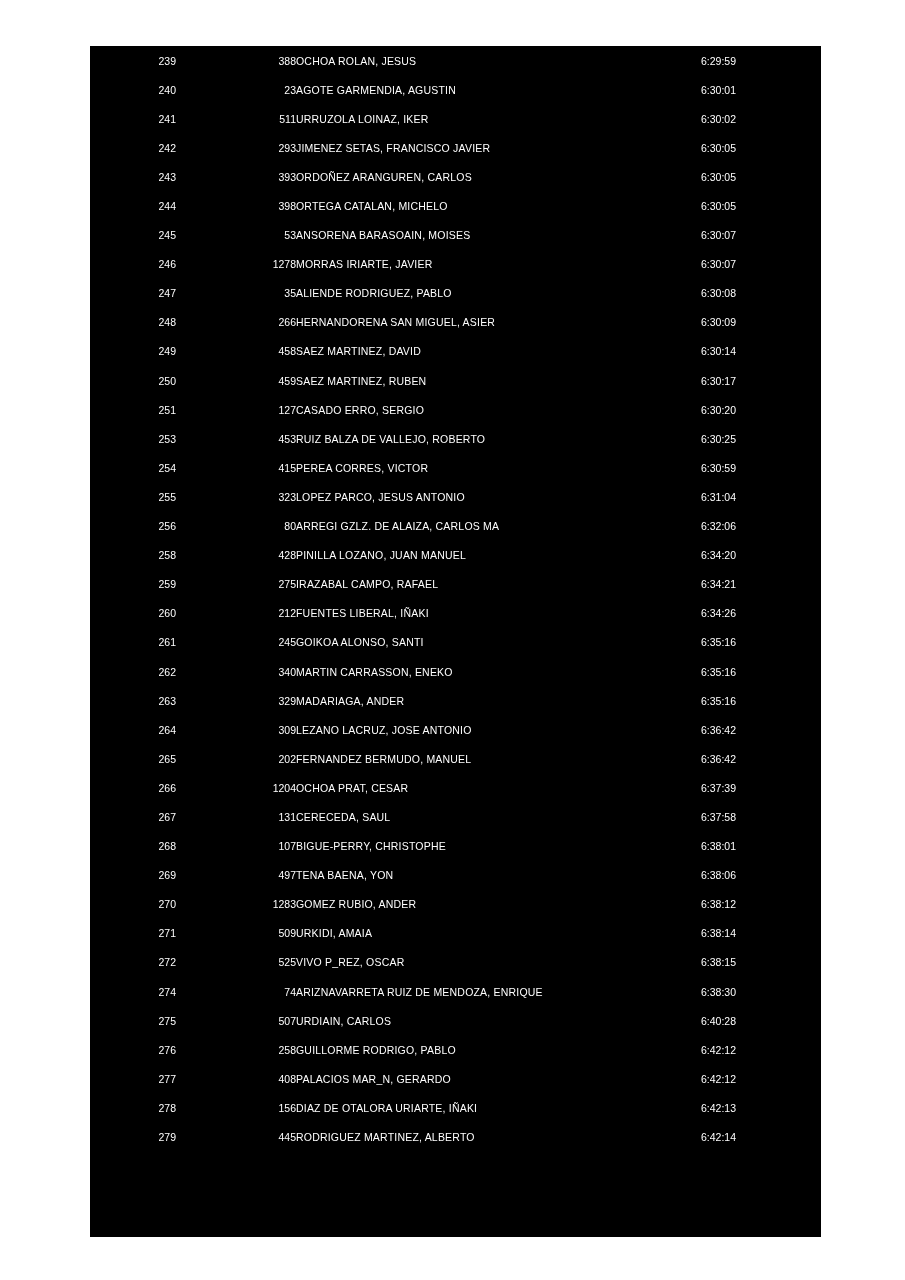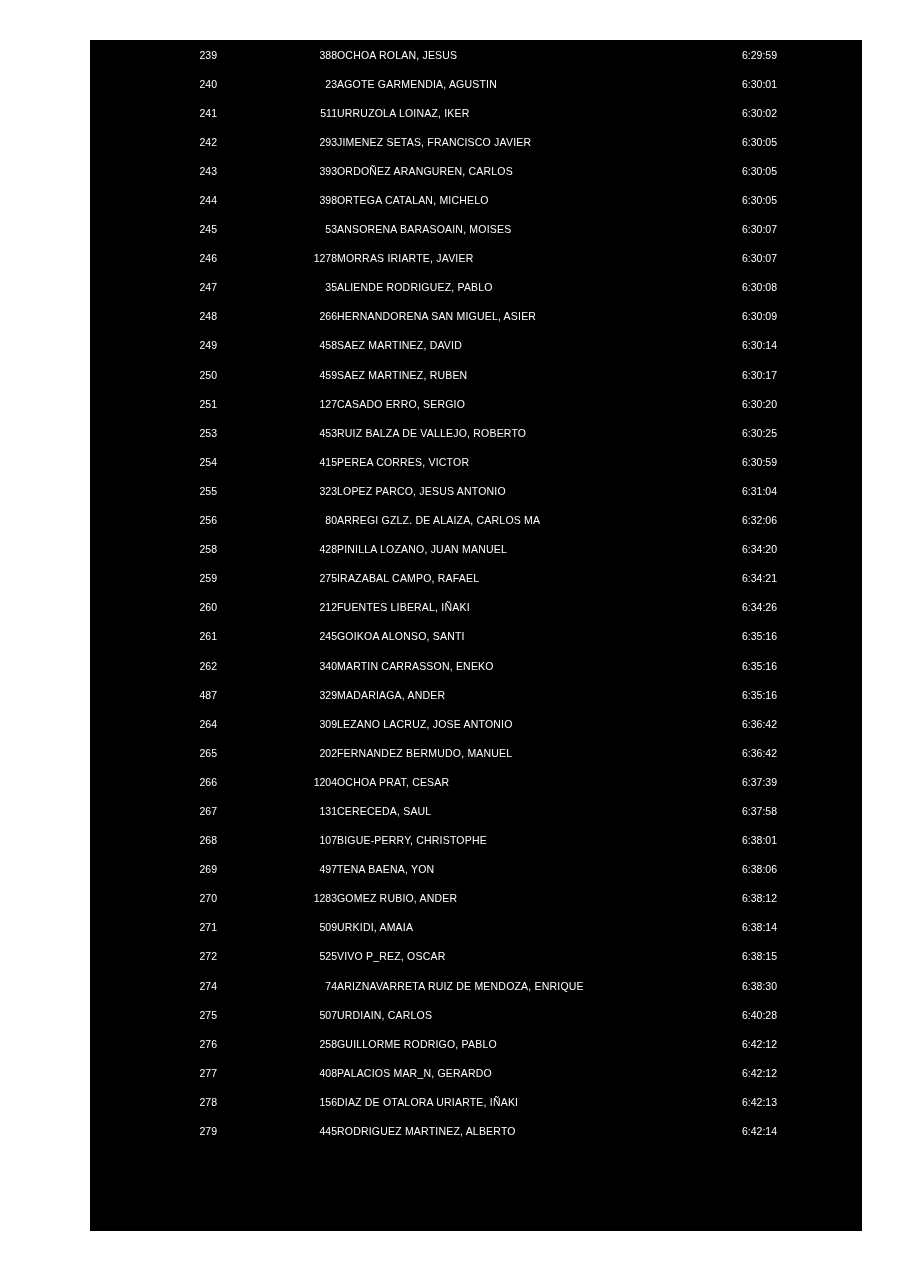--- a/index.html
+++ b/index.html
@@ -14,26 +14,25 @@
   }
   #page {
     position: relative;
     width: 905px;
     height: 1280px;
     background: #ffffff;
   }
   #sheet {
     position: absolute;
     left: 90px;
-    top: 40px;
+    top: 46px;
     width: 731px;
     height: 1191px;
     background: #000000;
     overflow: hidden;
-    padding-left: 41px;
   }
   table.results {
     width: 731px;
     border-collapse: collapse;
     table-layout: fixed;
   }
   table.results tr {
     height: 29.1px;
   }
   table.results td {
@@ -200,21 +199,21 @@
             <td class="c-name">GOIKOA ALONSO, SANTI</td>
             <td class="c-time">6:35:16</td>
           </tr>
           <tr>
             <td class="c-pos">262</td>
             <td class="c-bib">340</td>
             <td class="c-name">MARTIN CARRASSON, ENEKO</td>
             <td class="c-time">6:35:16</td>
           </tr>
           <tr>
-            <td class="c-pos">487</td>
+            <td class="c-pos">263</td>
             <td class="c-bib">329</td>
             <td class="c-name">MADARIAGA, ANDER</td>
             <td class="c-time">6:35:16</td>
           </tr>
           <tr>
             <td class="c-pos">264</td>
             <td class="c-bib">309</td>
             <td class="c-name">LEZANO LACRUZ, JOSE ANTONIO</td>
             <td class="c-time">6:36:42</td>
           </tr>

